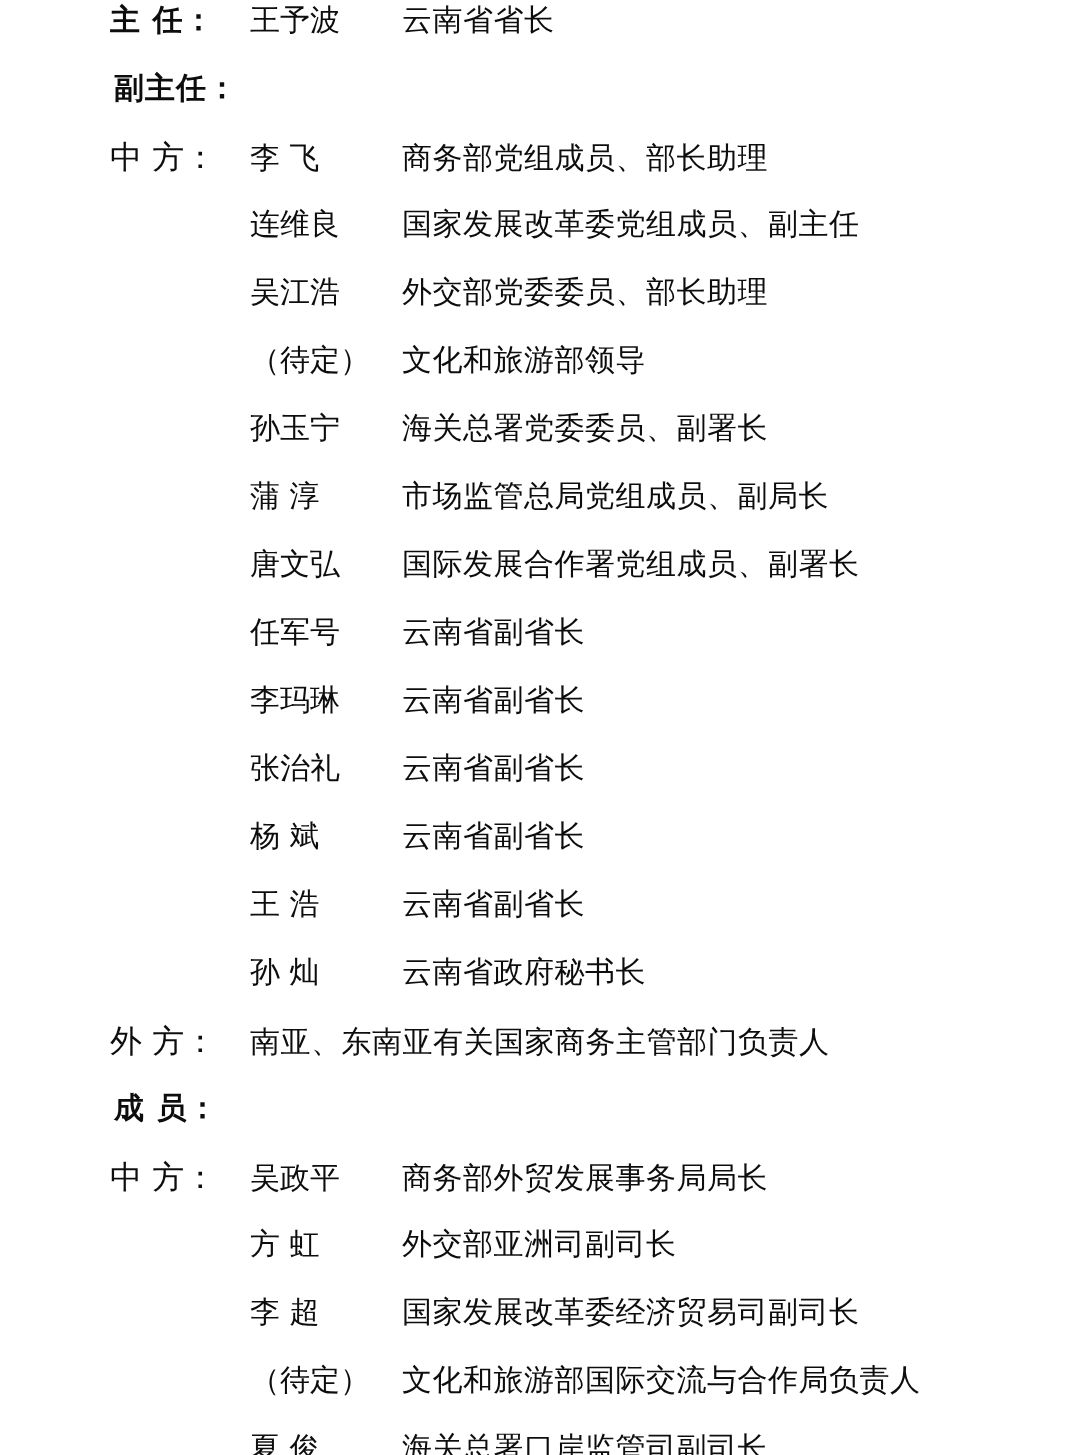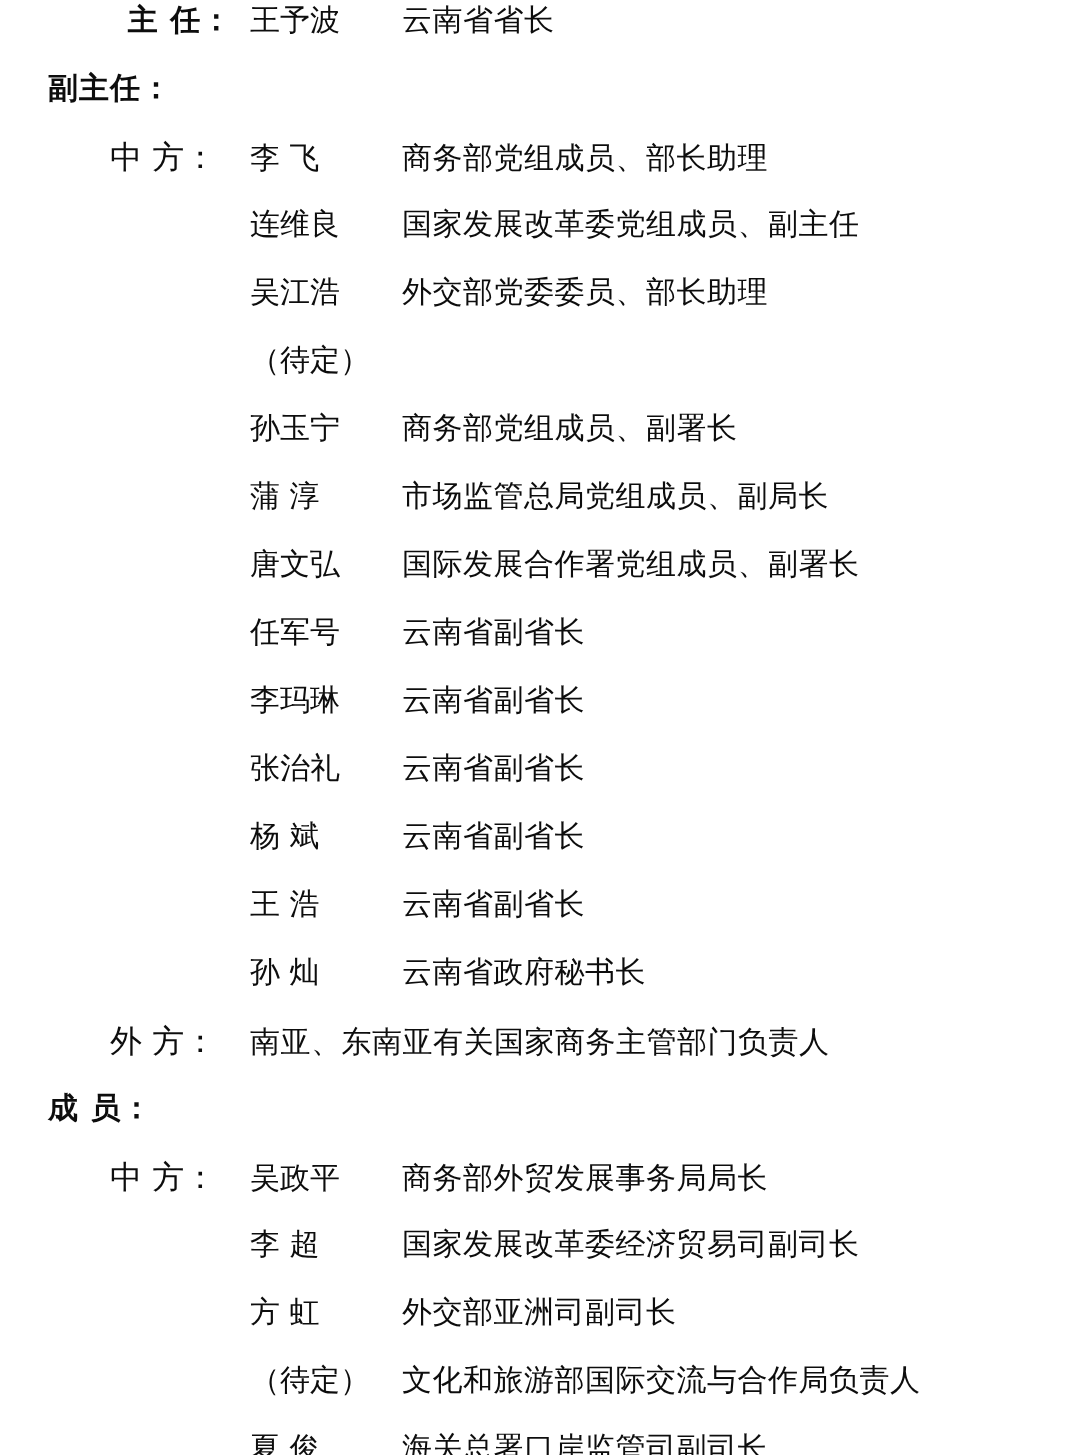--- a/index.html
+++ b/index.html
@@ -29,21 +29,20 @@
   }
   
   .label {
     font-weight: bold;
     font-size: 30px;
     letter-spacing: 1px;
     padding-left: 110px;
     box-sizing: border-box;
     width: 250px;
     flex: 0 0 250px;
-    text-align: center;
   }
   .label-normal {
     font-weight: normal;
     font-size: 32px;
     padding-left: 110px;
     box-sizing: border-box;
     width: 250px;
     flex: 0 0 250px;
     letter-spacing: 0px;
   }
@@ -58,21 +57,21 @@
     font-size: 30px;
     letter-spacing: 0.5px;
     text-align: center;
   }
   .indent-name {
     margin-left: 250px;
   }
   .heading-only {
     font-weight: bold;
     font-size: 30px;
-    padding-left: 48px;
+    padding-left: 114px;
     letter-spacing: 1px;
   }
   .foreign-text {
     font-size: 30px;
     letter-spacing: 0.5px;
   }
 </style>
 </head>
 <body>
 
@@ -99,25 +98,26 @@
     <span class="title">国家发展改革委党组成员、副主任</span>
   </div>
 
   <div class="row">
     <span class="name indent-name">吴江浩</span>
     <span class="title">外交部党委委员、部长助理</span>
   </div>
 
   <div class="row">
     <span class="name indent-name">（待定）</span>
+    <span class="title">文化和旅游部领导</span>
   </div>
 
   <div class="row">
     <span class="name indent-name">孙玉宁</span>
-    <span class="title">商务部党组成员、副署长</span>
+    <span class="title">海关总署党委委员、副署长</span>
   </div>
 
   <div class="row">
     <span class="name indent-name">蒲  淳</span>
     <span class="title">市场监管总局党组成员、副局长</span>
   </div>
 
   <div class="row">
     <span class="name indent-name">唐文弘</span>
     <span class="title">国际发展合作署党组成员、副署长</span>
@@ -162,27 +162,27 @@
     <span class="heading-only">成 员：</span>
   </div>
 
   <div class="row">
     <span class="label-normal">中 方：</span>
     <span class="name">吴政平</span>
     <span class="title">商务部外贸发展事务局局长</span>
   </div>
 
   <div class="row">
-    <span class="name indent-name">李  超</span>
-    <span class="title">国家发展改革委经济贸易司副司长</span>
+    <span class="name indent-name">方  虹</span>
+    <span class="title">外交部亚洲司副司长</span>
   </div>
 
   <div class="row">
-    <span class="name indent-name">方  虹</span>
-    <span class="title">外交部亚洲司副司长</span>
+    <span class="name indent-name">李  超</span>
+    <span class="title">国家发展改革委经济贸易司副司长</span>
   </div>
 
   <div class="row">
     <span class="name indent-name">（待定）</span>
     <span class="title">文化和旅游部国际交流与合作局负责人</span>
   </div>
 
   <div class="row">
     <span class="name indent-name">夏  俊</span>
     <span class="title">海关总署口岸监管司副司长</span>

